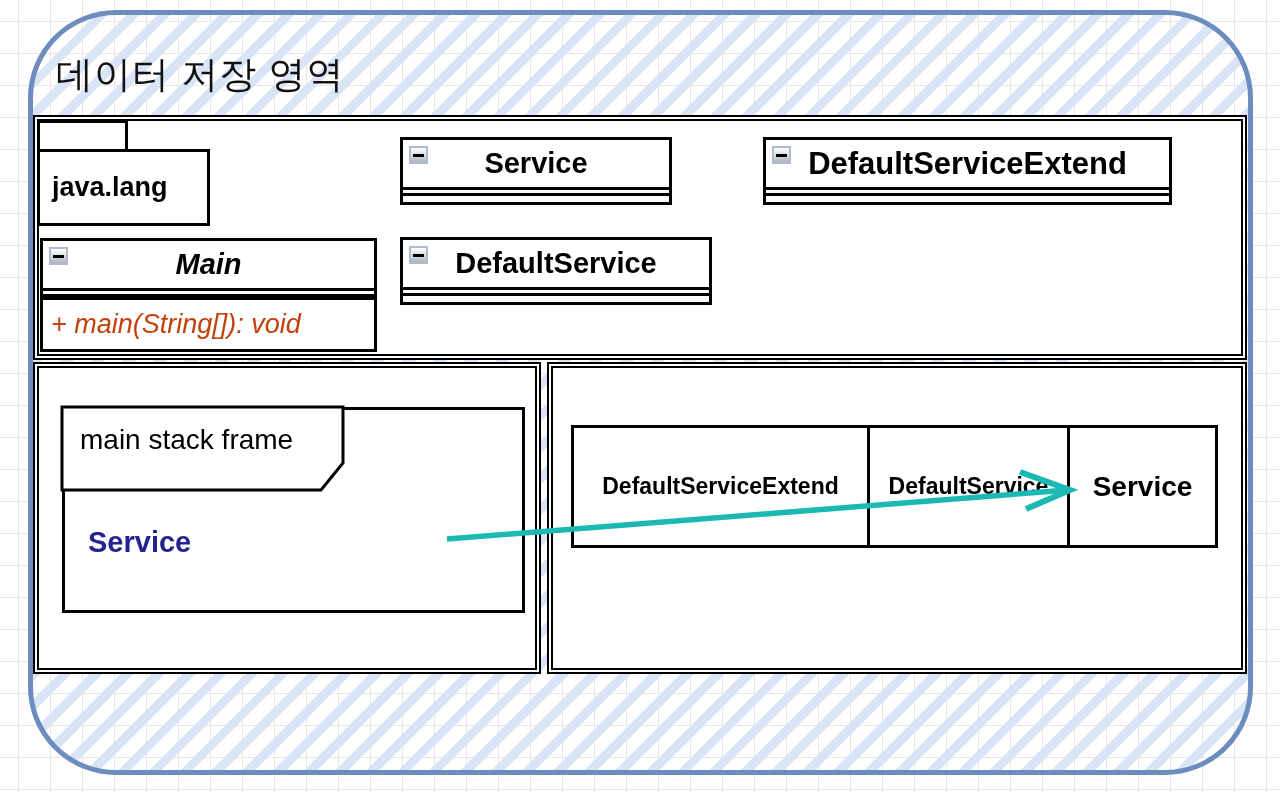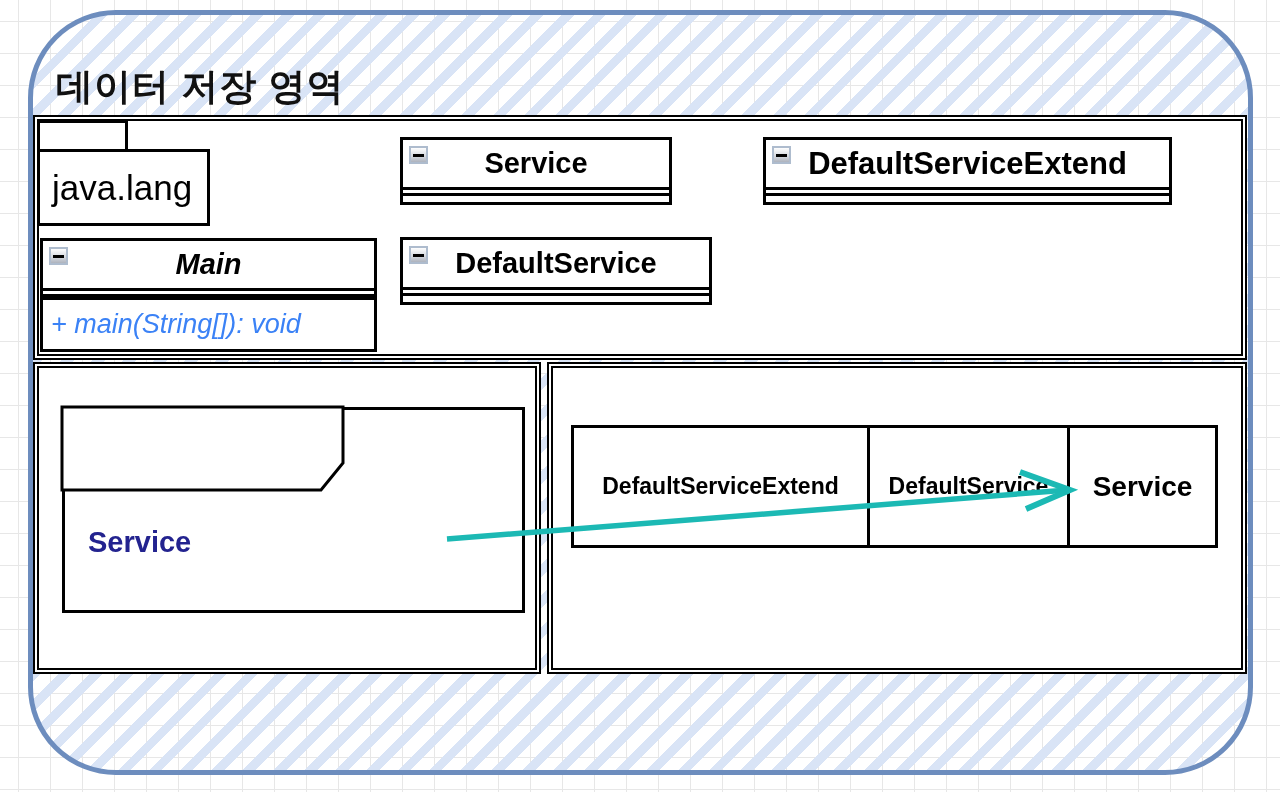--- a/index.html
+++ b/index.html
@@ -20,54 +20,54 @@
     position: absolute; left: 28px; top: 10px; width: 1225px; height: 765px;
     border: 5px solid #6d8dbe; border-radius: 88px;
     background: repeating-linear-gradient(135deg,
       #d9e4f6 0px, #d9e4f6 9px,
       rgba(255,255,255,0) 9px, rgba(255,255,255,0) 22px);
     z-index: 1;
   }
 
   .diagram-title {
     position: absolute; left: 56px; top: 50px; z-index: 3;
-    font-size: 37px; font-weight: bold; color: #111; letter-spacing: 1px; margin-top: 12px;
+    font-size: 37px; font-weight: normal; color: #111; letter-spacing: 1px;
   }
 
   
   .panel { position: absolute; background: #fff; border: 6px double #000; z-index: 2; }
   #panel-heap    { left: 33px;  top: 115px; width: 1214px; height: 245px; }
   #panel-stack   { left: 33px;  top: 362px; width: 508px;  height: 312px; }
   #panel-objects { left: 547px; top: 362px; width: 700px;  height: 312px; }
 
   
   .pkg-tab {
     position: absolute; left: 37px; top: 120px; width: 91px; height: 32px;
     border: 3px solid #000; border-bottom: none; background: #fff; z-index: 4;
   }
   .pkg-body {
     position: absolute; left: 37px; top: 149px; width: 173px; height: 77px;
     border: 3px solid #000; background: #fff; z-index: 5;
     display: flex; align-items: center; padding-left: 12px;
-    font-weight: normal; font-size: 35px; color: #000;
+    font-weight: bold; font-size: 27px; color: #000;
   }
 
   
   .classbox { position: absolute; border: 3px solid #000; background: #fff; z-index: 4; }
   .classbox .title {
     position: relative; height: 50px; border-bottom: 3px solid #000;
     display: flex; align-items: center; justify-content: center;
     font-weight: bold; font-size: 29px; color: #000;
   }
   .classbox .strip1 { height: 6px; border-bottom: 3px solid #000; background: #fff; }
   .classbox .strip2 { height: 6px; background: #fff; }
   .classbox .methods {
     height: 52px; border-top: 3px solid #000;
     display: flex; align-items: center; padding-left: 8px;
-    font-size: 27px; color: #3b82f6; white-space: nowrap;
+    font-size: 27px; color: #c2410c; white-space: nowrap;
   }
   #box-service  { left: 400px; top: 137px; width: 272px; }
   #box-dse      { left: 763px; top: 137px; width: 409px; }
   #box-dse .title { font-size: 31px; }
   #box-main     { left: 40px;  top: 238px; width: 337px; font-style: italic; }
   #box-dservice { left: 400px; top: 237px; width: 312px; }
 
   .minus-btn {
     position: absolute; left: 6px; top: 6px; width: 19px; height: 18px;
     border: 2px solid #aebcce;
@@ -173,20 +173,21 @@
       <span>DefaultService</span>
     </div>
     <div class="strip1"></div>
     <div class="strip2"></div>
   </div>
 
   <div id="frame-box"></div>
   <svg id="frame-label-svg" width="288" height="88" viewBox="0 0 288 88">
     <path d="M 2,2 H 283 V 58 L 261,85 H 2 Z" fill="#ffffff" stroke="#000000" stroke-width="3"></path>
   </svg>
+  <div id="frame-label-text">main stack frame</div>
 
   <div id="var-row">
     <span class="var-type">Service</span>
   </div>
 
   <div id="obj-table">
     <div class="obj-cell" id="obj-cell-0">
       <span>DefaultServiceExtend</span>
     </div>
     <div class="obj-cell" id="obj-cell-1">

